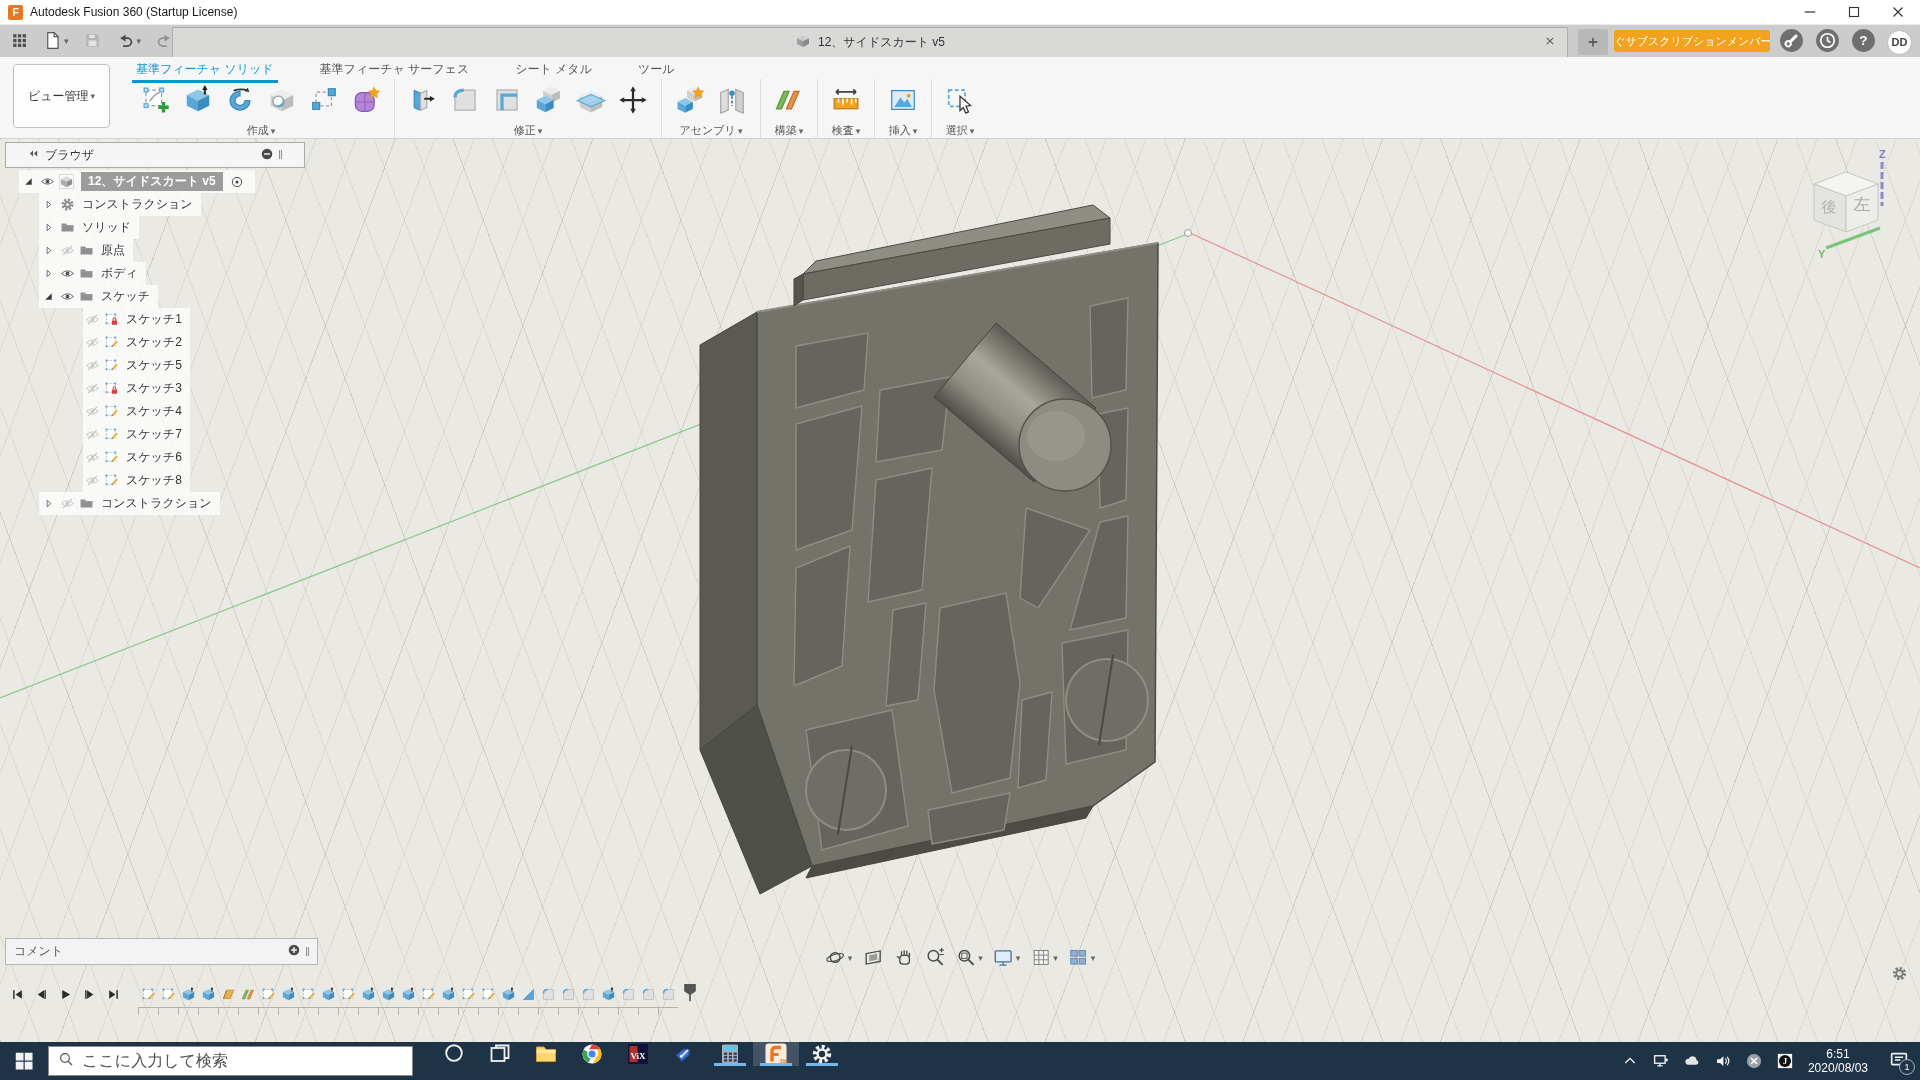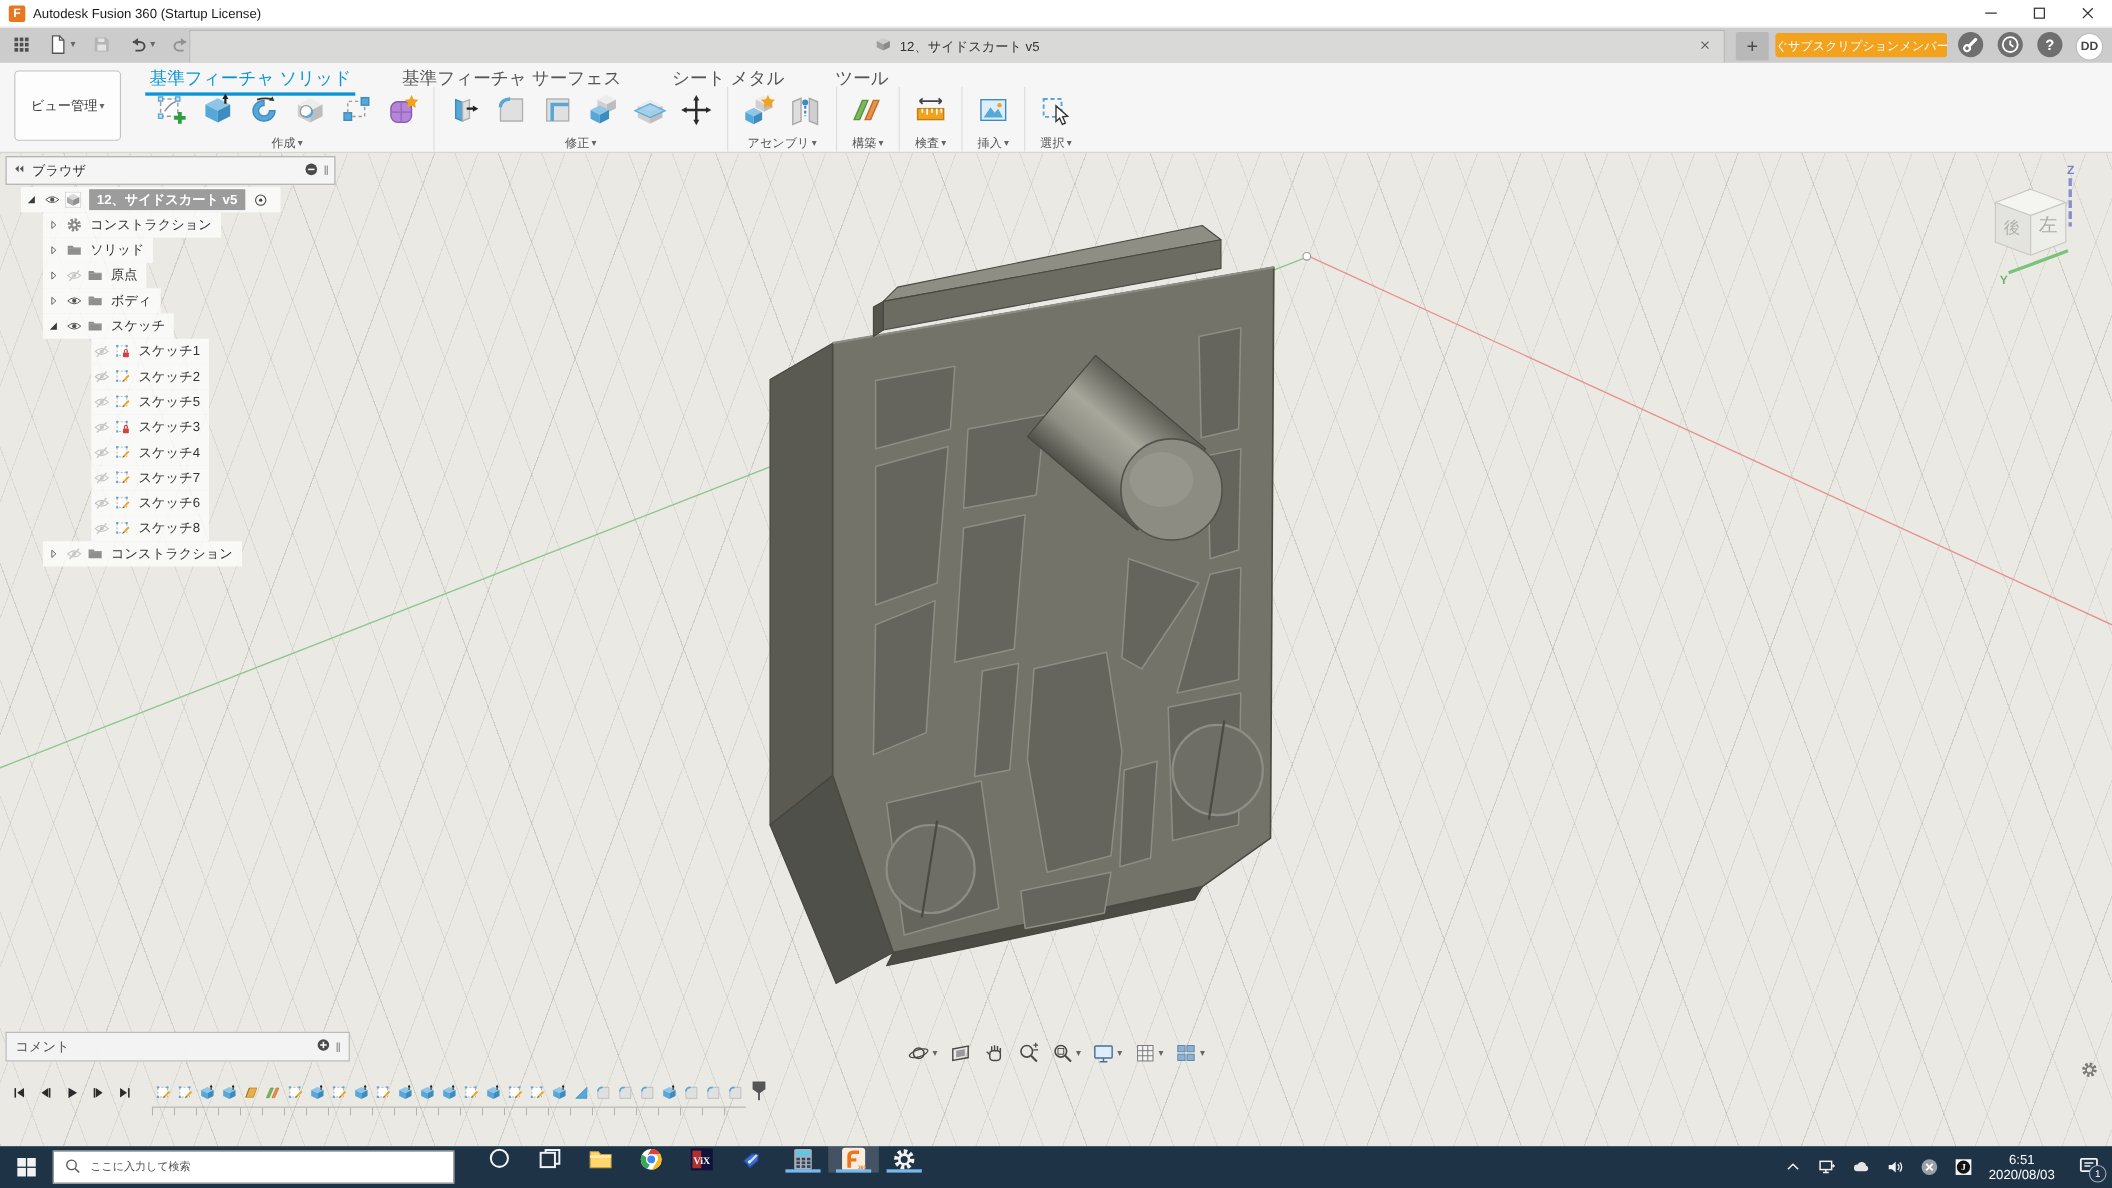--- a/index.html
+++ b/index.html
@@ -26,41 +26,41 @@
   .doctab .tclose{position:absolute;right:10px;top:6px}
   .newtab{position:absolute;right:312px;top:5px;width:30px;height:26px;background:#b8b8b8;border-radius:2px;display:flex;align-items:center;justify-content:center}
   .subbtn{position:absolute;right:150px;top:6px;width:156px;height:22px;background:#f2a21d;border-radius:3px;color:#fff;font-size:11px;display:flex;align-items:center;justify-content:center;white-space:nowrap;overflow:hidden;padding:0 6px}
   .hdricons{position:absolute;right:8px;top:4px;display:flex;gap:11px;align-items:center}
   .avatar{width:25px;height:25px;border-radius:50%;background:#fff;color:#444;font-size:11px;font-weight:bold;display:flex;align-items:center;justify-content:center;border:1px solid #bbb}
 
   
   .ribbon{position:absolute;top:57px;left:0;right:0;height:81px;background:#f6f6f6;border-bottom:1px solid #d2d2d2;z-index:38}
   .wsbox{position:absolute;left:13px;top:7px;width:97px;height:64px;background:#fdfdfd;border:1px solid #c2c2c2;border-radius:4px;display:flex;align-items:center;justify-content:center;font-size:12px;color:#333}
   .rtabs{position:absolute;left:132px;top:1px;display:flex;gap:38px}
-  .rtab{font-size:16px;color:#555;padding:3px 4px 2px;border-bottom:3px solid transparent}
+  .rtab{font-size:12px;color:#555;padding:3px 4px 2px;border-bottom:3px solid transparent}
   .rtab.active{color:#0a96d4;border-bottom-color:#0a96d4}
   .rgroups{position:absolute;left:128px;top:22px;display:flex;align-items:stretch}
   .rgroup{display:flex;flex-direction:column;align-items:center;padding:0 7px;border-right:1px solid #ddd}
   .rgroup:last-child{border-right:none}
   .ricons{display:flex;align-items:center;height:42px}
   .rbtn{width:42px;height:40px;display:flex;align-items:center;justify-content:center;border-radius:3px}
   .rlabel{font-size:11px;color:#555;margin-top:2px;display:flex;align-items:center}
 
   
   .canvas{position:absolute;top:138px;left:0;right:0;height:904px;background-color:#eae9e4;overflow:hidden;
     background-image:
       repeating-linear-gradient(110.5deg, rgba(110,110,100,.12) 0 1px, transparent 1px 37px),
       repeating-linear-gradient(69.5deg, rgba(110,110,100,.12) 0 1px, transparent 1px 37px),
       repeating-linear-gradient(110.5deg, rgba(110,110,100,.10) 0 1px, transparent 1px 185px),
       repeating-linear-gradient(69.5deg, rgba(110,110,100,.10) 0 1px, transparent 1px 185px);}
   .scene{position:absolute;inset:0}
 
   
   .browser{position:absolute;left:5px;top:4px;width:300px;z-index:10}
-  .bhead{height:24px;background:rgba(246,246,246,.95);border:1px solid #a9a9a9;display:flex;align-items:center;padding:0 6px;font-size:12px;color:#333}
+  .bhead{height:24px;background:rgba(246,246,246,.95);border:1px solid #a9a9a9;display:flex;align-items:center;padding:0 22px;font-size:12px;color:#333}
   .bhead .btitle{margin-left:6px}
   .bhead .bmin{margin-left:auto}
   .grip{color:#888;font-size:12px;margin-left:4px;letter-spacing:-1px}
   .btree{margin-top:2px}
   .brow{display:flex;align-items:center;height:23px}
   .brow .rowbg{display:flex;align-items:center;background:rgba(252,252,252,.8);padding:1px 8px 1px 0;height:21px}
   .brow .lbl{font-size:12px;color:#333;margin-left:5px;white-space:nowrap}
   .brow .lbl.sel{background:#9c9c9c;color:#fff;padding:1px 7px;font-weight:bold}
   .slot{width:19px;display:flex;justify-content:center;flex:none}
 
@@ -83,21 +83,21 @@
 
   .corner-gear{position:absolute;right:12px;bottom:56px;z-index:10}
 
   
   .vcube{position:absolute;right:0px;top:8px;width:140px;height:135px;z-index:10}
 
   
   .taskbar{position:absolute;left:0;right:0;bottom:0;height:38px;background:#1f3347;display:flex;align-items:stretch;z-index:50}
   .tb-start{width:48px;display:flex;align-items:center;justify-content:center}
   .tb-search{width:345px;margin:4px 0;background:#fff;border:1px solid #8a8a8a;display:flex;align-items:center;padding:0 9px;gap:8px}
-  .tb-search span{font-size:10px;color:#4f4f4f;white-space:nowrap}
+  .tb-search span{font-size:16px;color:#4f4f4f;white-space:nowrap}
   .tb-apps{display:flex;align-items:flex-start;margin-left:18px}
   .tb-app{position:relative;width:46px;display:flex;align-items:center;justify-content:center}
   .tb-app.active{background:rgba(255,255,255,.16)}
   .tb-app .uline{position:absolute;bottom:0;left:7px;right:7px;height:3px;background:#76b9ed}
   .tb-right{margin-left:auto;display:flex;align-items:center}
   .tb-tray{display:flex;align-items:center;gap:5px}
   .tb-tray .ticn{width:26px;display:flex;justify-content:center}
   .tb-clock{color:#fff;font-size:12px;text-align:center;line-height:14px;padding:0 10px;white-space:nowrap}
   .tb-notif{position:relative;width:42px;height:38px;display:flex;align-items:center;justify-content:center}
   .tb-notif .badge{position:absolute;right:5px;bottom:5px;min-width:14px;height:14px;border-radius:50%;background:#22344a;border:1px solid #9fb0c0;color:#fff;font-size:9px;display:flex;align-items:center;justify-content:center}

